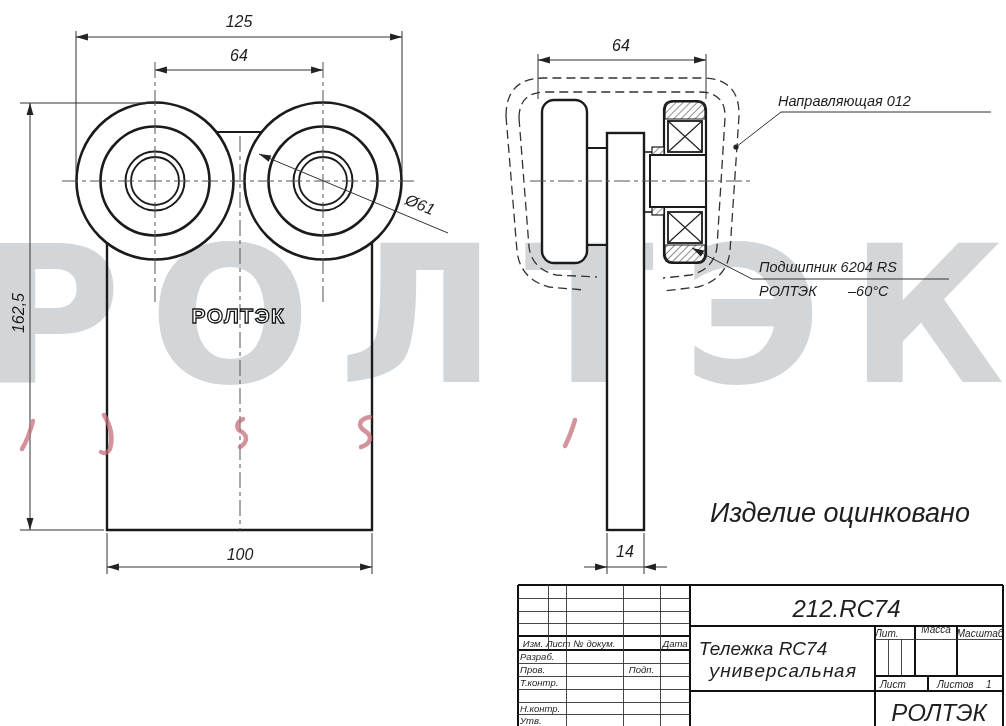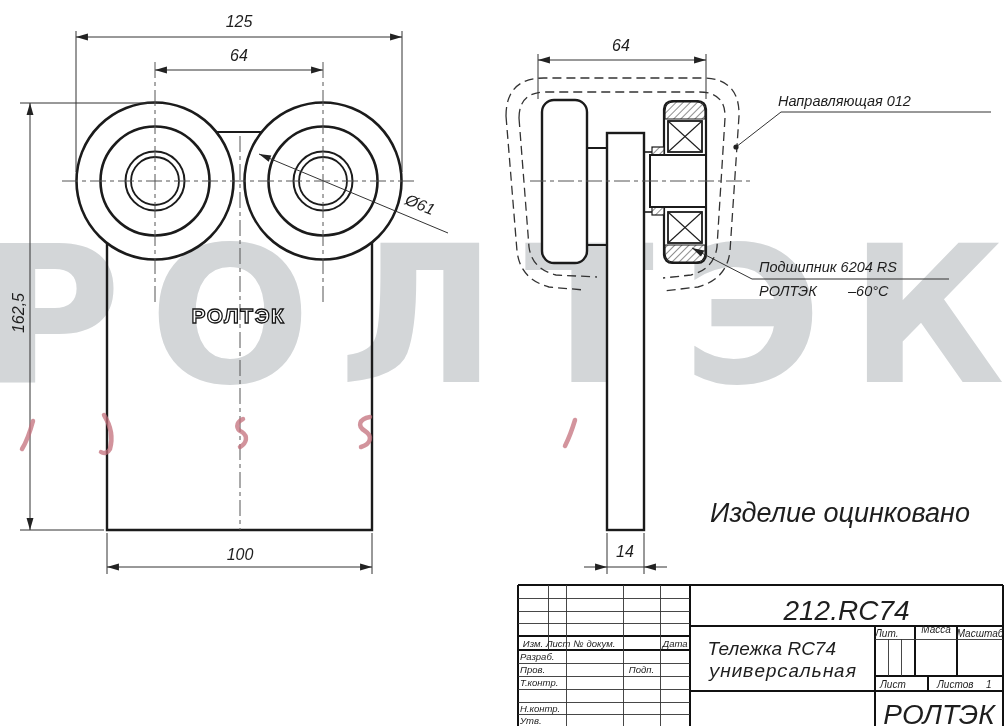--- a/index.html
+++ b/index.html
@@ -13,21 +13,21 @@
   .dim{font-size:16px;}
   .ctr{text-align:center;}
   .rot90{transform:rotate(-90deg);transform-origin:center;}
   .rot22{transform:rotate(22.5deg);transform-origin:center;}
   .callout{font-size:14.5px;}
   .note{font-size:27px;}
   .logo{font-size:21px;font-style:normal;font-weight:bold;letter-spacing:1.5px;
         color:#ffffff;-webkit-text-stroke:1.3px #151515;z-index:3;}
   .tb{font-size:10px;}
   .tb-s{font-size:9.5px;text-align:center;}
-  .tb-big{font-size:28px;}
+  .tb-big{font-size:24px;}
   .tb-name{font-size:19px;}
 </style>
 </head>
 <body>
 
 <div class="sheet">
 
   <div class="wm-big">РОЛТЭК</div>
 
   <svg class="linework" width="1006" height="726" viewBox="0 0 1006 726">
@@ -172,21 +172,21 @@
   <span class="t callout" style="left:778px;top:93px;">Направляющая 012</span>
   <span class="t callout" style="left:759px;top:259px;">Подшипник 6204 RS</span>
   <span class="t callout" style="left:759px;top:283px;">РОЛТЭК</span>
   <span class="t callout" style="left:848px;top:283px;">–60°C</span>
 
   <span class="t note ctr" style="left:695px;top:498px;width:290px;">Изделие оцинковано</span>
 
   <span class="logo t ctr" style="left:175px;top:304px;width:127px;">РОЛТЭК</span>
 
   <span class="t tb-big ctr" style="left:690px;top:595px;width:313px;">212.RC74</span>
-  <span class="t tb-name ctr" style="left:690px;top:638px;width:146px;text-align:right;">Тележка RC74</span>
+  <span class="t tb-name ctr" style="left:690px;top:638px;width:146px;">Тележка RC74</span>
   <span class="t tb-name ctr" style="left:690px;top:661px;width:185px;font-family:Liberation Mono, monospace;">универсальная</span>
   <span class="t tb-big ctr" style="left:875px;top:699px;width:128px;">РОЛТЭК</span>
 
   <span class="t tb ctr" style="left:875px;top:628px;width:20px;">Лит.</span>
   <span class="t tb ctr" style="left:915px;top:624px;width:42px;">Масса</span>
   <span class="t tb ctr" style="left:955px;top:628px;width:50px;">Масштаб</span>
   <span class="t tb" style="left:880px;top:679px;">Лист</span>
   <span class="t tb" style="left:937px;top:679px;">Листов</span>
   <span class="t tb" style="left:986px;top:679px;">1</span>
 

